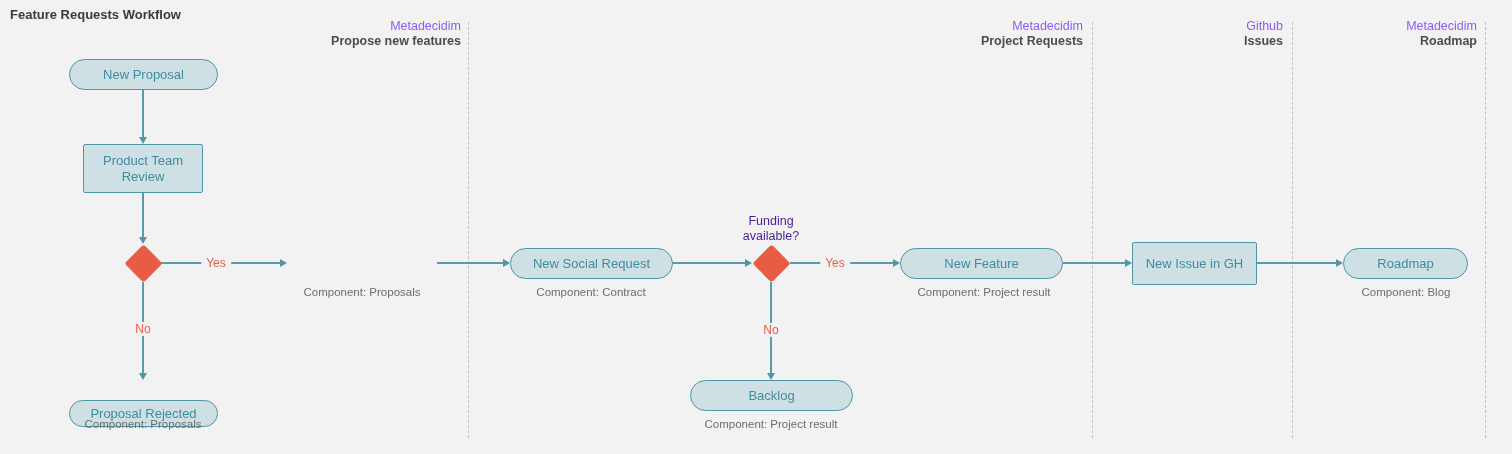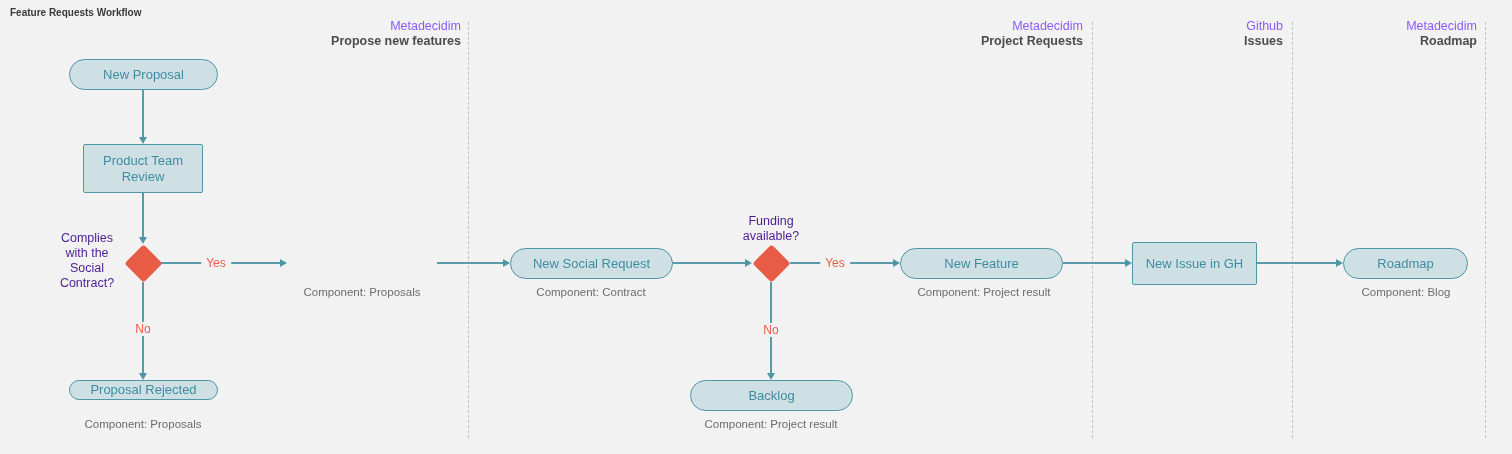--- a/index.html
+++ b/index.html
@@ -3,21 +3,21 @@
 <meta charset="utf-8">
 <style>
   html,body { margin:0; padding:0; }
   .stage {
     position:relative; width:1512px; height:454px;
     background:#f2f2f2; overflow:hidden;
     font-family:"Liberation Sans", sans-serif;
   }
   .title {
     position:absolute; left:10px; top:7px;
-    font-size:10px; font-weight:bold; color:#3a3a3a;
+    font-size:13px; font-weight:bold; color:#3a3a3a;
   }
   .lane-header { position:absolute; top:19px; text-align:right; font-size:12.5px; line-height:15px; }
   .lane-platform { color:#8b5cf6; }
   .lane-name { color:#4c4c4c; font-weight:bold; }
   .dash { position:absolute; top:22px; height:416px; width:0; border-left:1px dashed #c3c3c3; }
 
   .node {
     position:absolute; box-sizing:border-box;
     display:flex; align-items:center; justify-content:center;
     background:#cfe0e4; border:1.5px solid #4f96a6; color:#3e8ca0;
@@ -112,21 +112,20 @@
 
   <div class="node rect" style="left:83px; top:144px; width:120px; height:49px; padding:0 10px;">
     <span>Product Team Review</span>
   </div>
 
   <div class="node pill" style="left:69px; top:59px; width:149px; height:31px;">
     <span>New Proposal</span>
   </div>
 
   <div class="diamond" style="left:129.5px; top:249.5px;"></div>
-  <div class="decision-q" style="left:87px; top:231px; width:70px;">Complies with the Social Contract?</div>
   <div class="yn" style="left:216px; top:263px;">Yes</div>
   <div class="yn" style="left:143px; top:329px;">No</div>
 
   <div class="caption" style="left:362px; top:286px;">Component: Proposals</div>
 
   <div class="node pill" style="left:510px; top:248px; width:163px; height:31px;">
     <span>New Social Request</span>
   </div>
   <div class="caption" style="left:591px; top:286px;">Component: Contract</div>
 
@@ -142,21 +141,21 @@
 
   <div class="node rect" style="left:1132px; top:242px; width:125px; height:43px;">
     <span>New Issue in GH</span>
   </div>
 
   <div class="node pill" style="left:1343px; top:248px; width:125px; height:31px;">
     <span>Roadmap</span>
   </div>
   <div class="caption" style="left:1406px; top:286px;">Component: Blog</div>
 
-  <div class="node pill" style="left:69px; top:380px; width:149px; height:20px;">
+  <div class="node pill" style="left:69px; top:400px; width:149px; height:27px;">
     <span>Proposal Rejected</span>
   </div>
   <div class="caption" style="left:143px; top:418px;">Component: Proposals</div>
 
   <div class="node pill" style="left:690px; top:380px; width:163px; height:31px;">
     <span>Backlog</span>
   </div>
   <div class="caption" style="left:771px; top:418px;">Component: Project result</div>
 
 </div>

